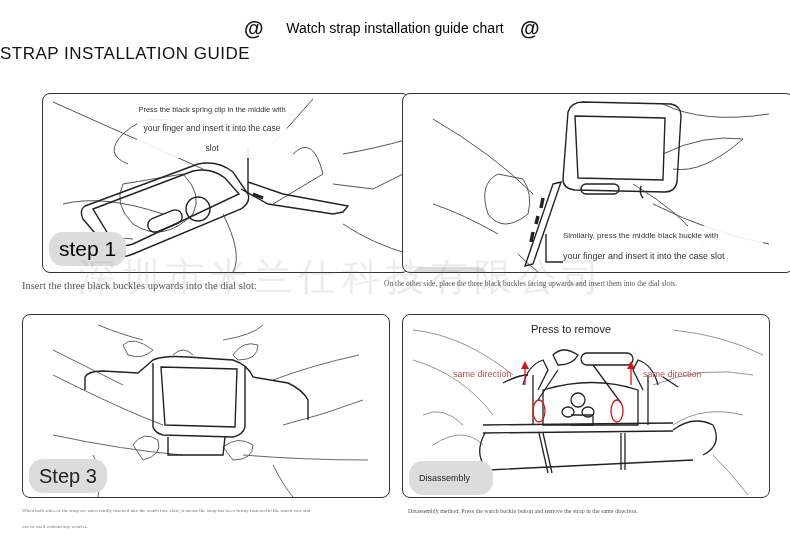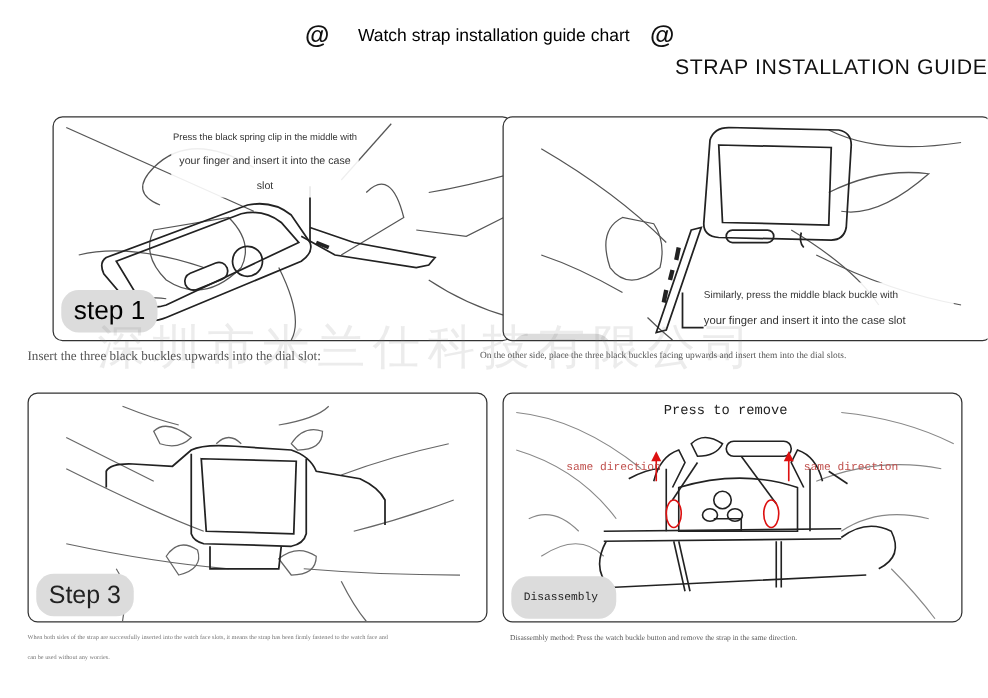--- a/index.html
+++ b/index.html
@@ -1,20 +1,20 @@
 <!DOCTYPE html>
 <html><head>
 <meta charset="utf-8">
 <style>
   html,body{margin:0;padding:0;}
   body{width:790px;height:558px;background:#ffffff;position:relative;overflow:hidden;font-family:"Liberation Sans",sans-serif;color:#222;}
   .header{position:absolute;left:0;top:0;width:790px;height:80px;}
   .subtitle-row{position:absolute;top:20px;left:0;width:790px;text-align:center;font-size:14px;color:#000000;}
   .spiral{position:absolute;top:18px;font-size:20px;font-weight:bold;color:#111;line-height:20px;}
-  .title{position:absolute;top:44px;left:0;width:790px;text-align:right;font-size:17px;letter-spacing:0.5px;color:#111;}
+  .title{position:absolute;top:44px;left:0;width:790px;text-align:left;font-size:17px;letter-spacing:0.5px;color:#111;}
   .panel{position:absolute;border:1.5px solid #333;border-radius:8px;background:#fff;overflow:hidden;}
   .panel svg{position:absolute;left:0;top:0;}
   .badge{position:absolute;background:#dcdcdc;border-radius:14px;padding:0 10px;height:34px;line-height:34px;}
   .badge-red{color:#000000;font-size:21px;}
   .badge-red2{color:#b8263a;font-size:21px;}
   .badge-dark{color:#222;font-size:20px;}
   .badge-small{color:#222;font-size:9px;}
   .note{position:absolute;background:rgba(255,255,255,0.9);font-size:7.5px;color:#333;text-align:center;}
   .note2{position:absolute;background:rgba(255,255,255,0.9);font-size:8.5px;color:#333;}
   .caption{position:absolute;font-size:9px;color:#555;white-space:nowrap;font-family:Liberation Serif, serif;}
@@ -123,21 +123,21 @@
       <path d="M130 48 L130 112 Q132 118 140 120 L210 122 Q220 120 222 112 L222 52"></path>
       <path d="M138 52 L214 54 L212 112 L142 110 Z"></path>
       <path d="M145 122 L145 140 L200 140 L202 122"></path>
     </g>
   </svg>
   <div class="badge badge-dark" style="left:6px;top:144px;">Step 3</div>
 </div>
 <div class="caption caption-sm" style="left:22px;top:508px;">When both sides of the strap are successfully inserted into the watch face slots, it means the strap has been firmly fastened to the watch face and</div>
 <div class="caption caption-sm" style="left:22px;top:524px;">can be used without any worries.</div>
 
-<div class="panel" style="left:402px;top:314px;width:366px;height:182px;font-family:Liberation Mono, monospace;">
+<div class="panel" style="left:402px;top:314px;width:366px;height:182px;">
   <svg width="366" height="182">
     <g fill="none" stroke="#888" stroke-width="0.9">
       <path d="M10 15 Q60 20 110 60"></path>
       <path d="M10 45 Q60 60 90 100"></path>
       <path d="M20 100 Q40 90 60 110"></path>
       <path d="M30 130 Q60 110 80 130"></path>
       <path d="M270 15 Q320 20 360 40"></path>
       <path d="M250 70 Q300 50 350 60"></path>
       <path d="M270 110 Q300 90 340 100"></path>
       <path d="M310 140 Q330 160 345 180"></path>

